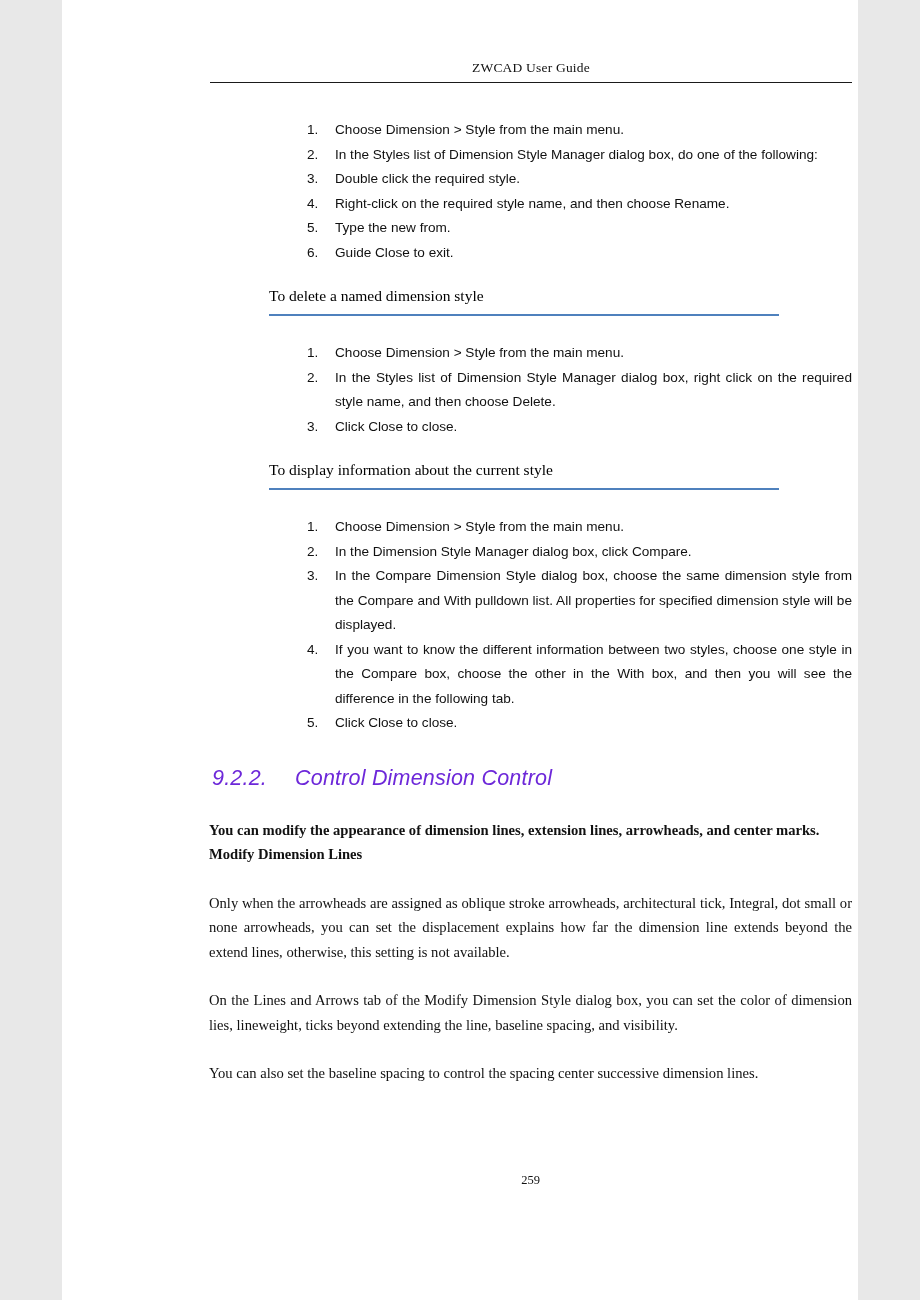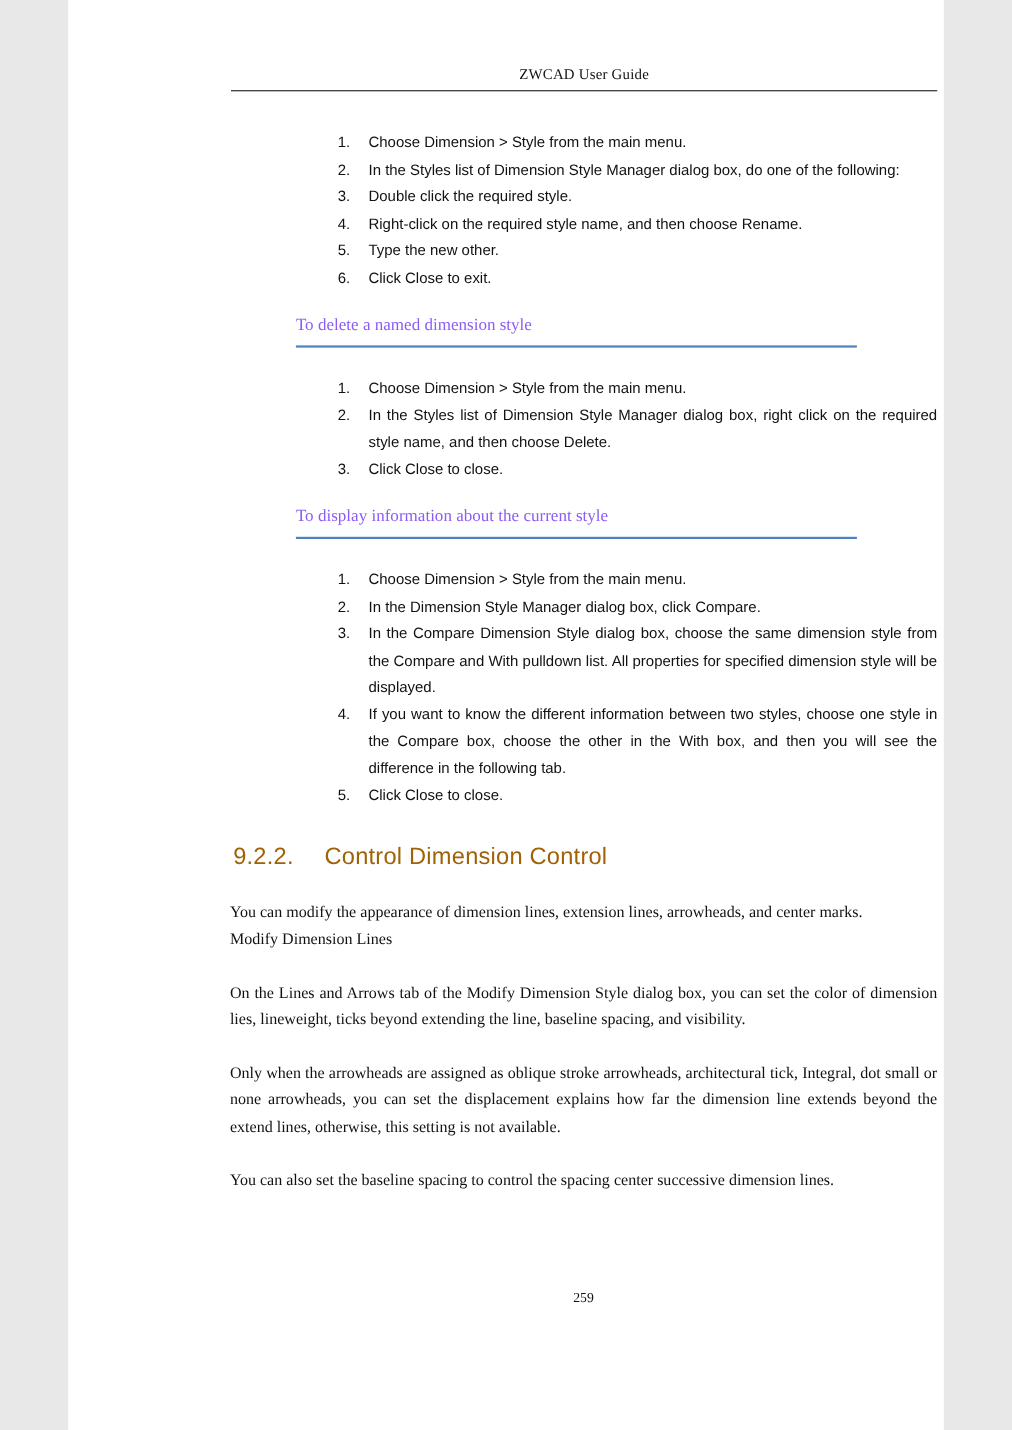--- a/index.html
+++ b/index.html
@@ -44,44 +44,45 @@
     flex-shrink: 0;
   }
   .step .txt {
     flex: 1;
     text-align: justify;
   }
   .subheading {
     margin-top: 22px;
     width: 510px;
     margin-left: 60px;
-    color: #8b5cf6;
+    color: #000000;
     font-size: 15.5px;
     padding-bottom: 9px;
     border-bottom: 2px solid #4f81bd;
   }
   .steps-after-heading { margin-top: 25px; }
   .section-heading {
     margin-top: 30px;
     margin-left: 3px;
     display: flex;
     font-family: "Liberation Sans", sans-serif;
     font-size: 21.5px;
-    color: #a16207;
+    color: #6d28d9;
     letter-spacing: 0.2px;
+    font-style: italic;
   }
   .section-heading .sec-num { width: 83px; flex-shrink: 0; }
   .para {
     margin-top: 24px;
     font-size: 14.6px;
     line-height: 24.5px;
     text-align: justify;
   }
   .para.first { margin-top: 27px; text-align: left; }
-  .para .line { display: block; }
+  .para .line { display: block; font-weight: bold; }
   .footer {
     position: absolute;
     top: 1173px;
     left: 147px;
     width: 643px;
     text-align: center;
     font-size: 12.5px;
     font-family: Liberation Serif, serif;
   }
 </style>
@@ -108,25 +109,25 @@
       <div class="step">
         <span class="num">3.</span>
         <span class="txt">Double click the required style.</span>
       </div>
       <div class="step">
         <span class="num">4.</span>
         <span class="txt">Right-click on the required style name, and then choose Rename.</span>
       </div>
       <div class="step">
         <span class="num">5.</span>
-        <span class="txt">Type the new other.</span>
+        <span class="txt">Type the new from.</span>
       </div>
       <div class="step">
         <span class="num">6.</span>
-        <span class="txt">Click Close to exit.</span>
+        <span class="txt">Guide Close to exit.</span>
       </div>
     </div>
 
     <div class="subheading">To delete a named dimension style</div>
 
     <div class="steps steps-after-heading">
       <div class="step">
         <span class="num">1.</span>
         <span class="txt">Choose Dimension &gt; Style from the main menu.</span>
       </div>
@@ -168,23 +169,23 @@
     <div class="section-heading">
       <span class="sec-num">9.2.2.</span>
       <span class="sec-title">Control Dimension Control</span>
     </div>
 
     <div class="para first">
       <span class="line">You can modify the appearance of dimension lines, extension lines, arrowheads, and center marks.</span>
       <span class="line">Modify Dimension Lines</span>
     </div>
 
+    <div class="para">Only when the arrowheads are assigned as oblique stroke arrowheads, architectural tick, Integral, dot small or none arrowheads, you can set the displacement explains how far the dimension line extends beyond the extend lines, otherwise, this setting is not available.</div>
+
     <div class="para">On the Lines and Arrows tab of the Modify Dimension Style dialog box, you can set the color of dimension lies, lineweight, ticks beyond extending the line, baseline spacing, and visibility.</div>
-
-    <div class="para">Only when the arrowheads are assigned as oblique stroke arrowheads, architectural tick, Integral, dot small or none arrowheads, you can set the displacement explains how far the dimension line extends beyond the extend lines, otherwise, this setting is not available.</div>
 
     <div class="para">You can also set the baseline spacing to control the spacing center successive dimension lines.</div>
 
 
   </div>
 
   <div class="footer">
     <span>259</span>
   </div>
 

